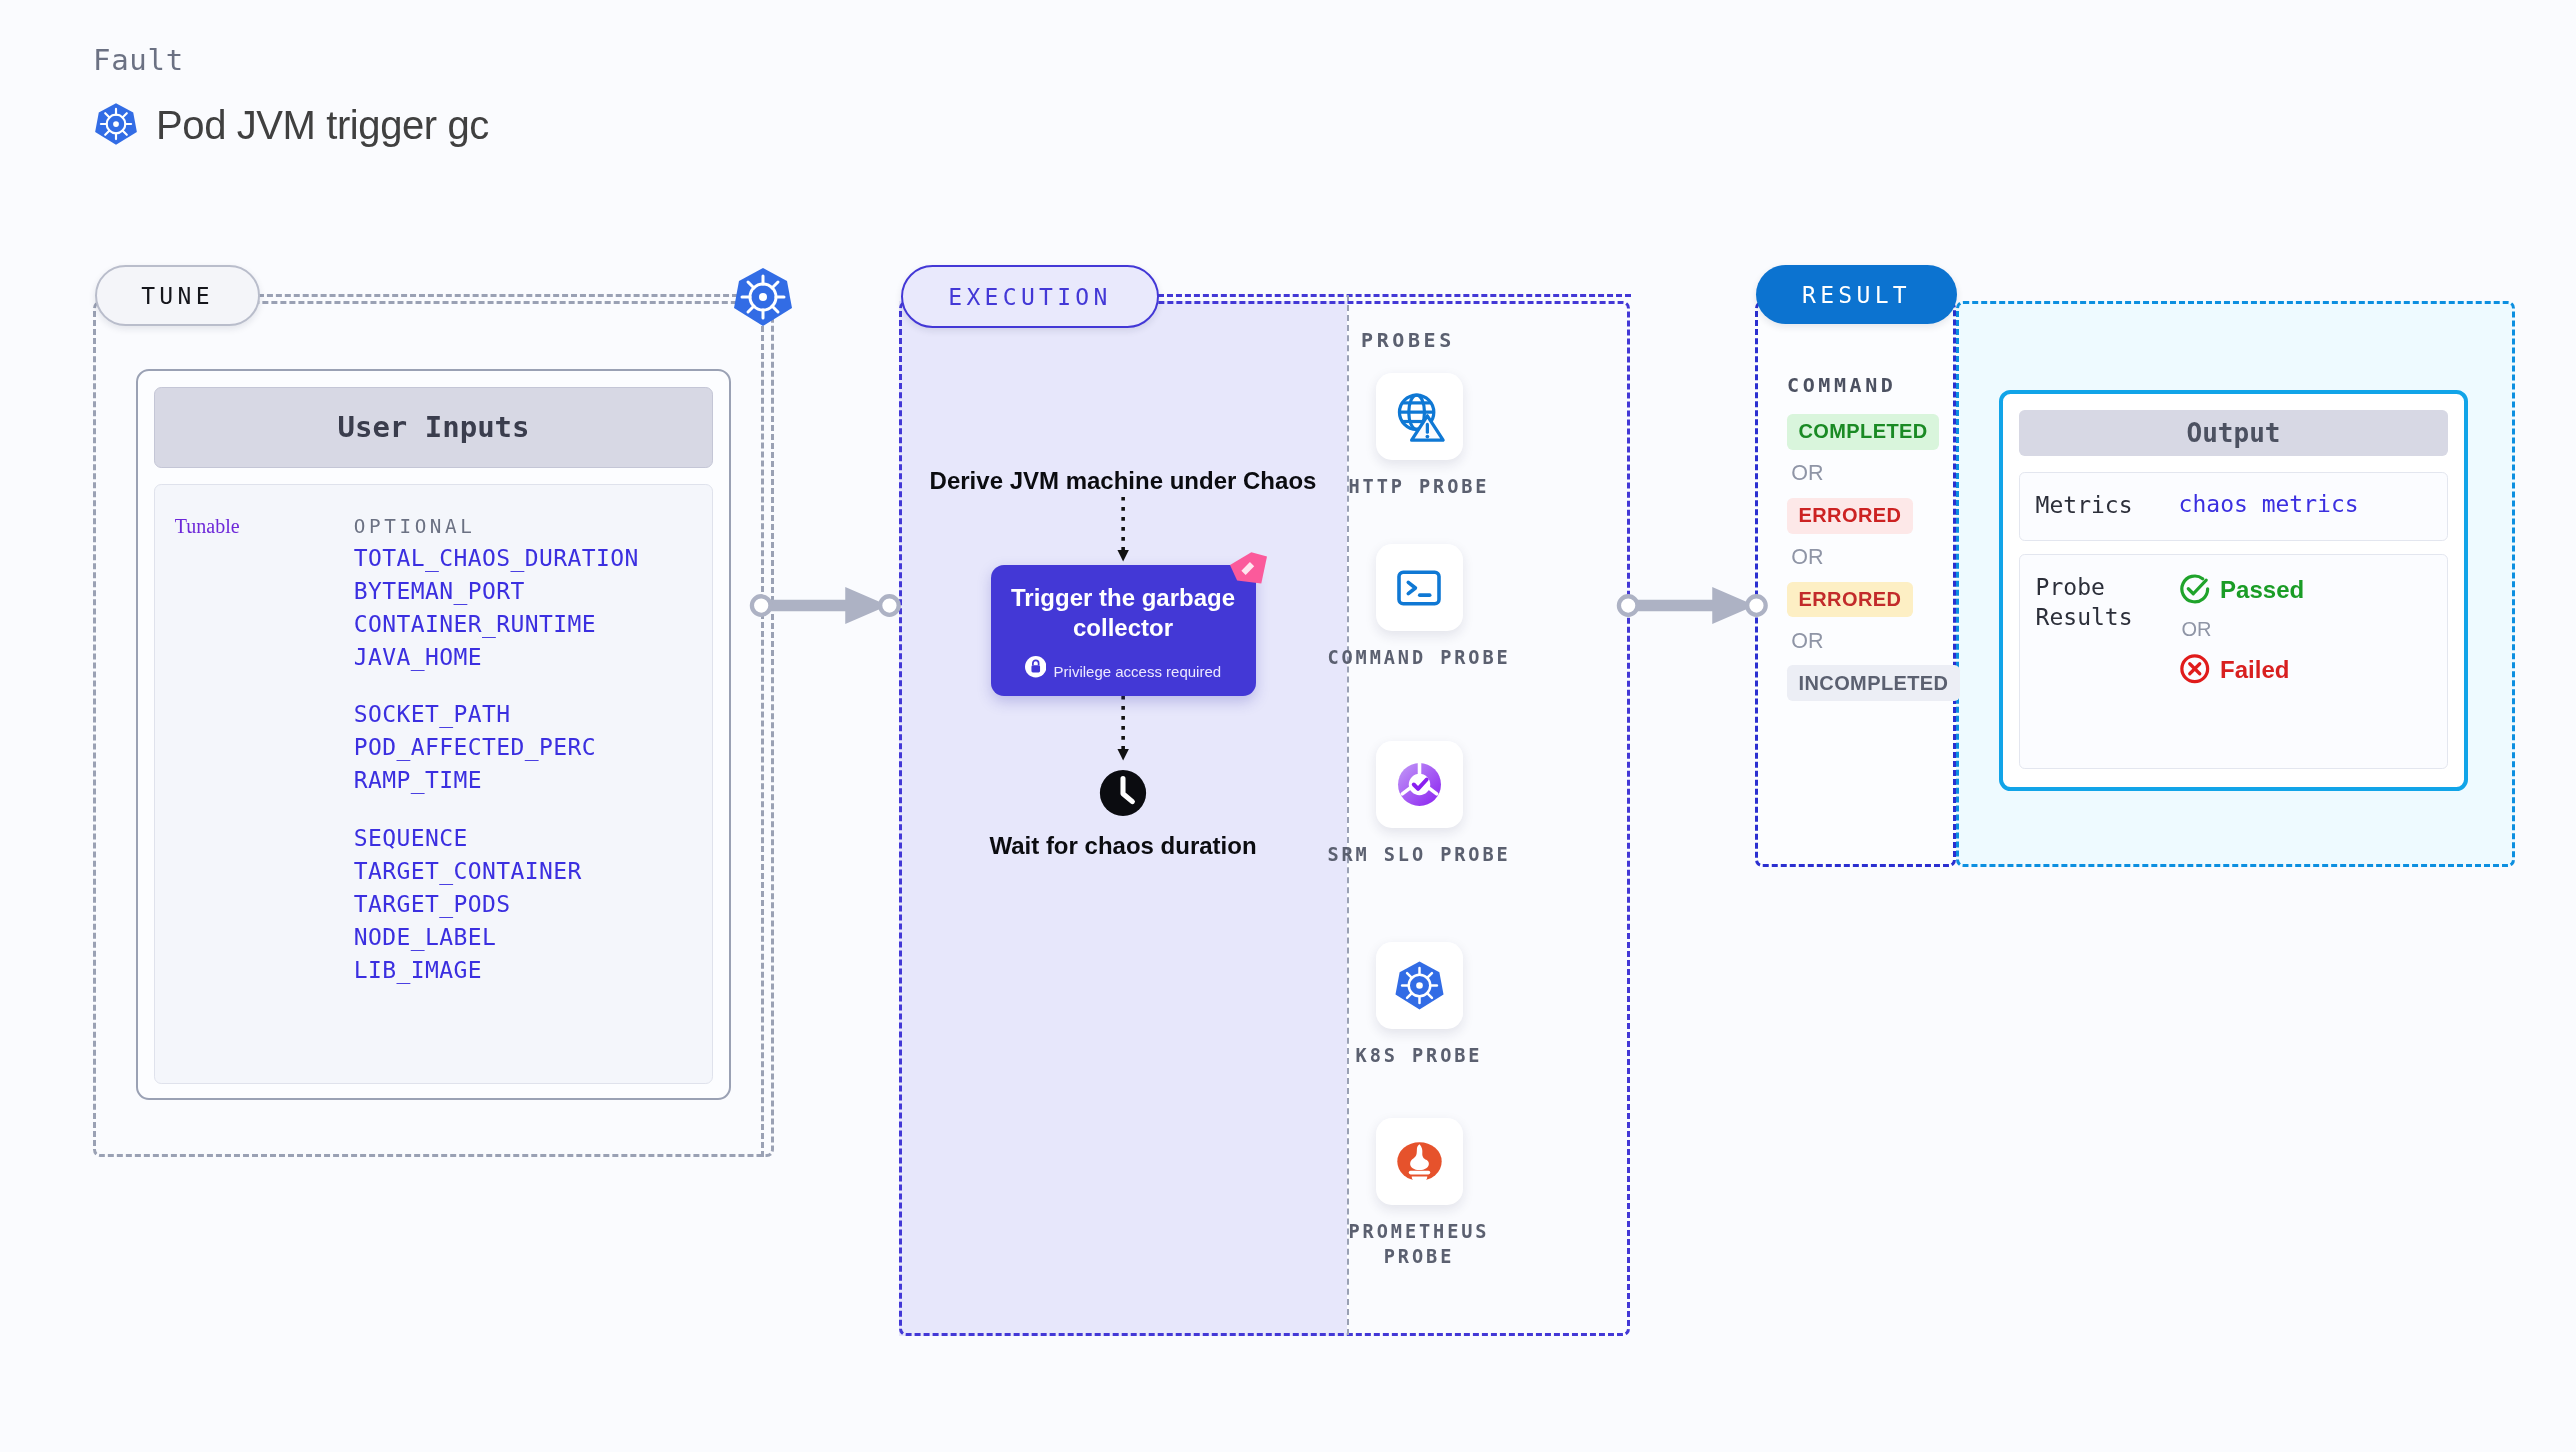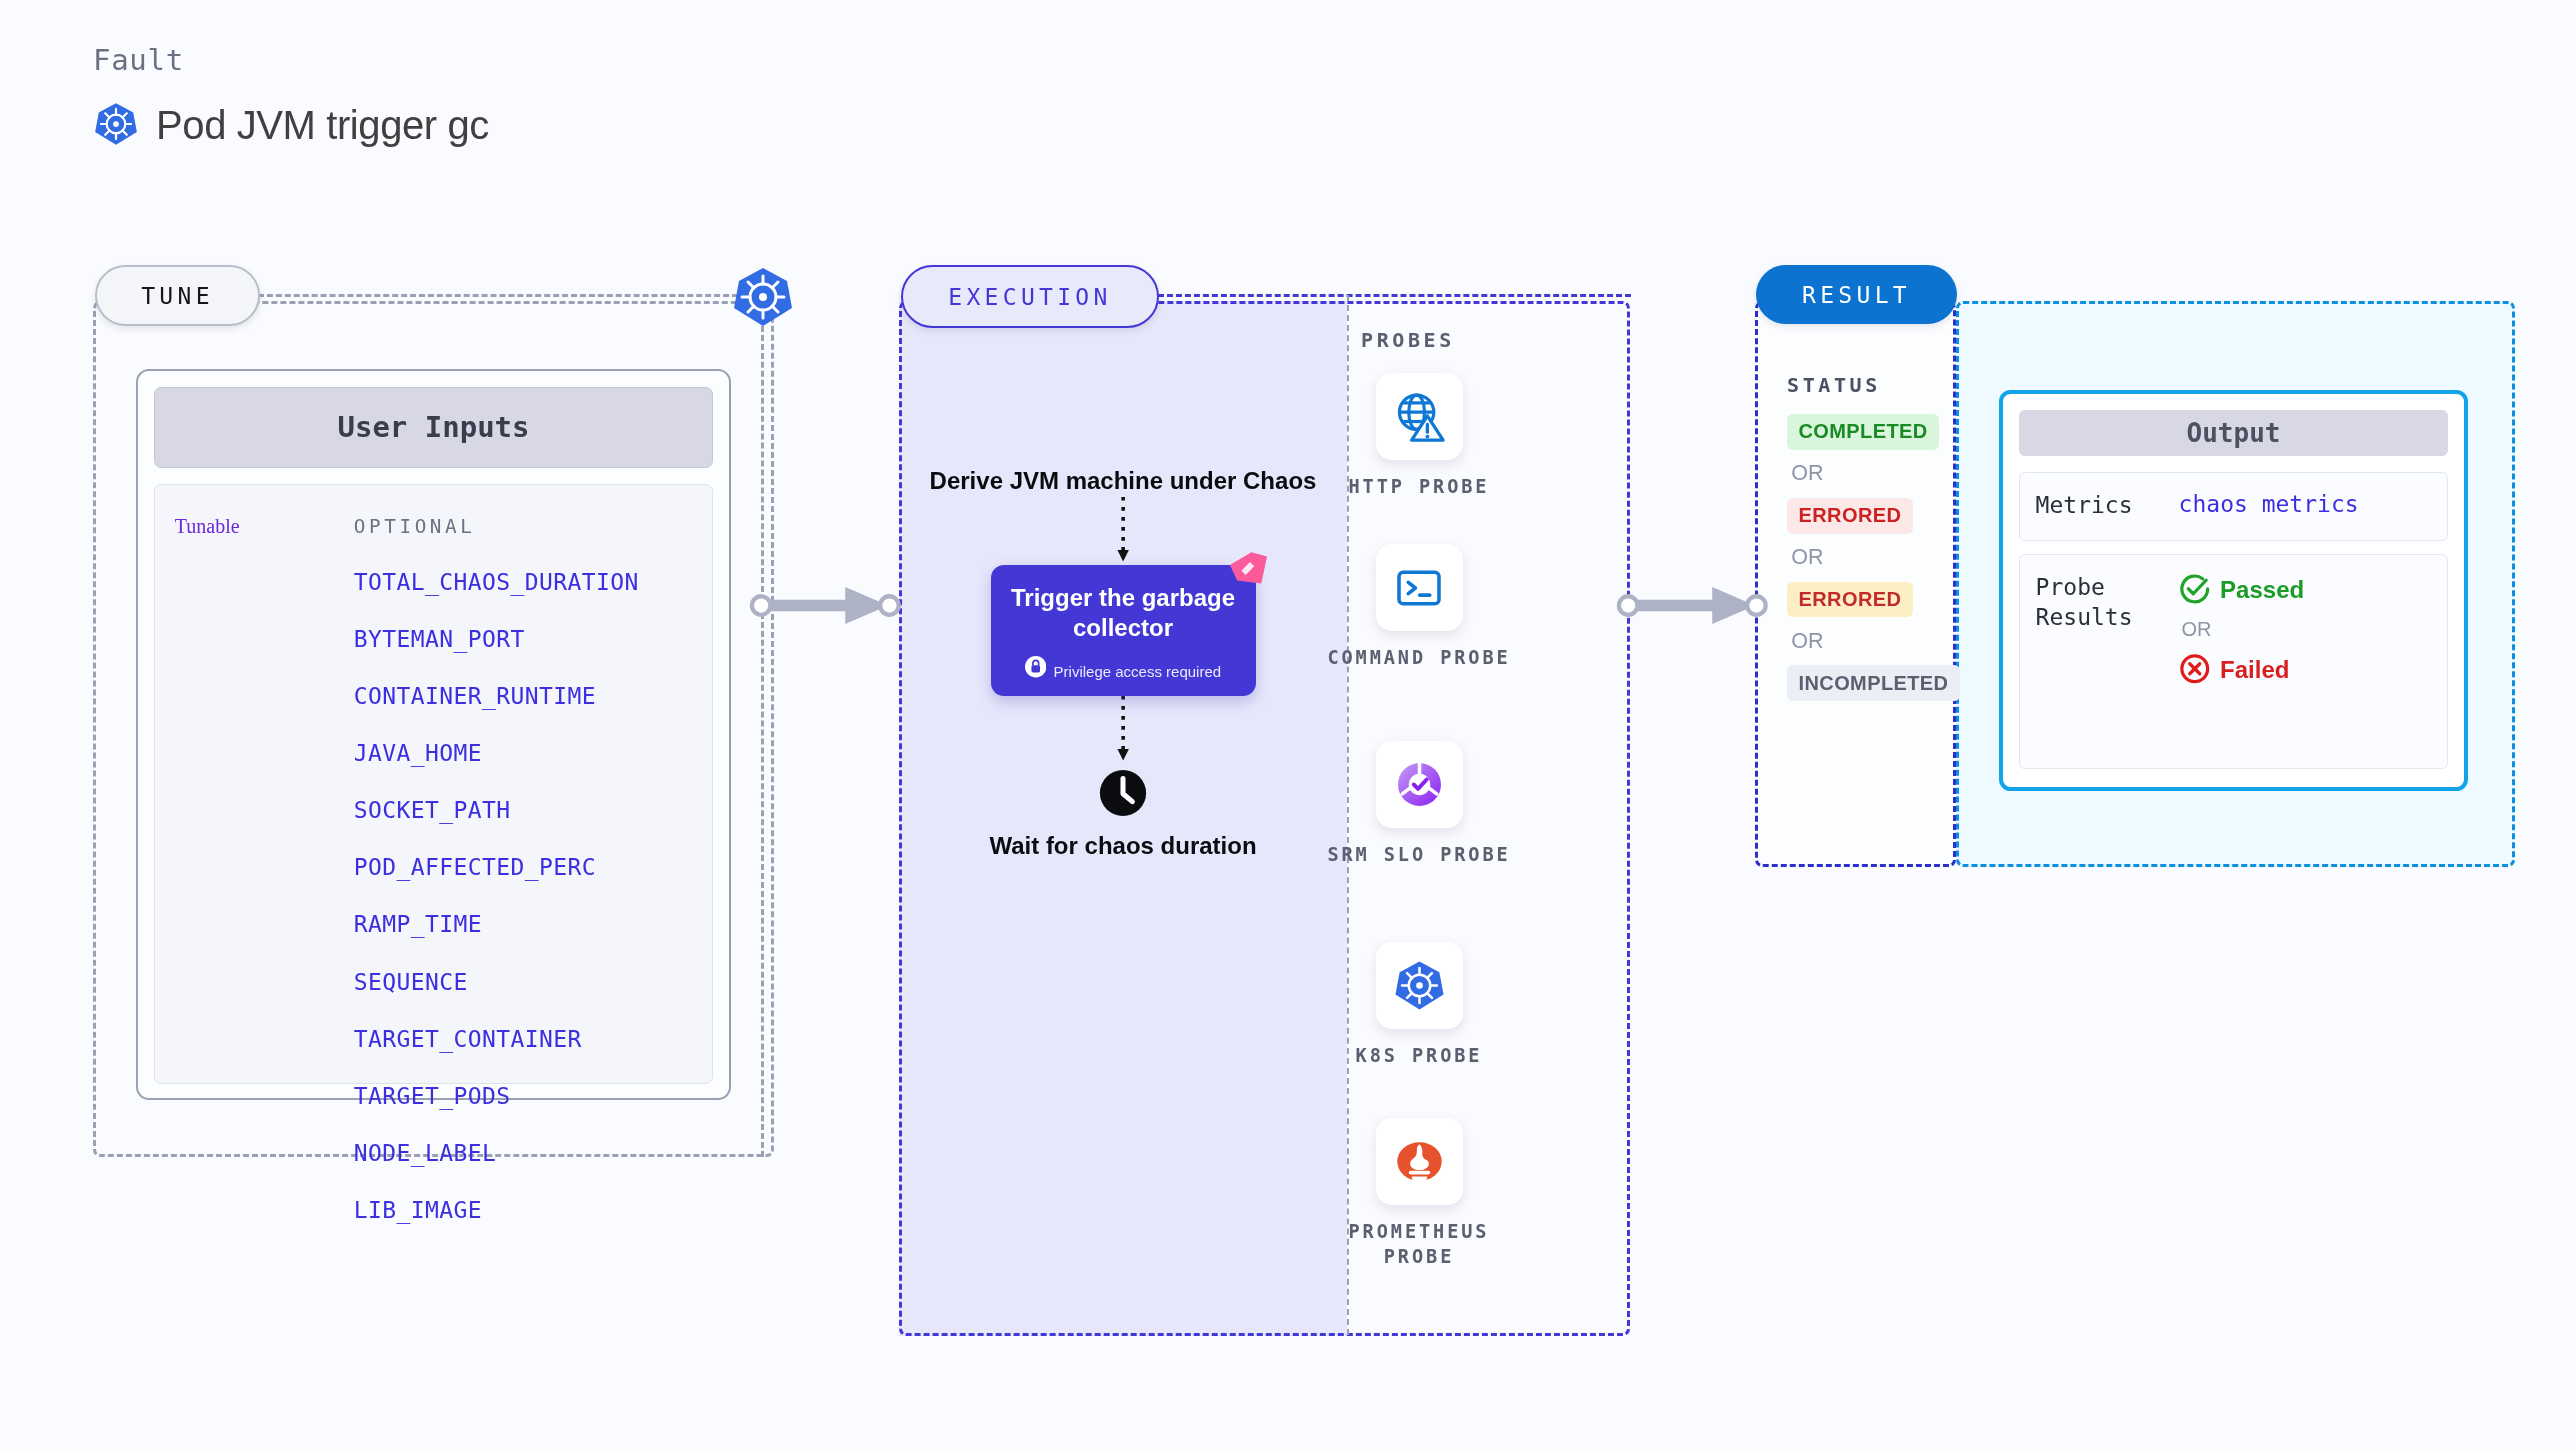--- a/index.html
+++ b/index.html
@@ -55,21 +55,21 @@
   #tunable-label{
     font-family:Liberation Serif, serif;font-size:20px;color:#6d28d9;
     padding:30px 0 0 20px;width:179px;flex:none;
   }
   #tunable-list{padding-top:30px;}
   #optional-label{
     font-family:"DejaVu Sans Mono", monospace;font-size:19.3px;color:#6b7183;letter-spacing:3.6px;
   }
   .tunable-item{
     font-family:"DejaVu Sans Mono", monospace;font-size:23px;color:#3b2fe0;
-    margin-top:31px;letter-spacing:0.4px;white-space:nowrap;
+    margin-top:7px;letter-spacing:0.4px;white-space:nowrap;
   }
   .tunable-item.gap{margin-top:31.5px;}
 
   
   #exec-box{left:899px;top:301px;width:731px;height:1035px;border-width:3.6px;border-color:#4338d6;background:transparent;}
   #exec-fill{position:absolute;left:899px;top:301px;width:448px;height:1035px;background:#e7e7fb;z-index:0;}
   #exec-pill{left:901px;top:265px;width:254px;height:59px;background:#e9e9fc;border:2.9px solid #4338d6;color:#4338d6;font-size:23px;z-index:8;}
   #exec-dash-h{position:absolute;left:1158px;top:294px;width:473px;height:0;border-top:3.6px dashed #4338d6;z-index:2;}
   #probes-divider{position:absolute;left:1347px;top:295px;width:0;height:1040px;border-left:2.9px dashed #9aa1b4;z-index:2;}
 
@@ -365,21 +365,21 @@
   <svg width="172" height="57" viewBox="0 0 240 80">
     <line x1="22" y1="40" x2="150" y2="40" stroke="#adb2c4" stroke-width="16"></line>
     <polygon points="140,14 200,40 140,66" fill="#adb2c4"></polygon>
     <circle cx="22" cy="40" r="13" fill="#fff" stroke="#adb2c4" stroke-width="6"></circle>
     <circle cx="202" cy="40" r="13" fill="#fff" stroke="#adb2c4" stroke-width="6"></circle>
   </svg>
 </div>
 
 <div id="result-box" class="dashbox"></div>
 <div id="result-pill" class="pill">RESULT</div>
-<div id="status-label">STATUS</div>
+<div id="status-label">COMMAND</div>
 <div id="status-list">
   <div><span class="status-badge" style="background:#d9f5dc;color:#1a8a24">COMPLETED</span></div>
   <div class="status-or">OR</div>
   <div><span class="status-badge" style="background:#fde8e8;color:#cc2222">ERRORED</span></div>
   <div class="status-or">OR</div>
   <div><span class="status-badge" style="background:#fdefc4;color:#c22b2b">ERRORED</span></div>
   <div class="status-or">OR</div>
   <div><span class="status-badge" style="background:#eceef5;color:#5b6070">INCOMPLETED</span></div>
 </div>
 

